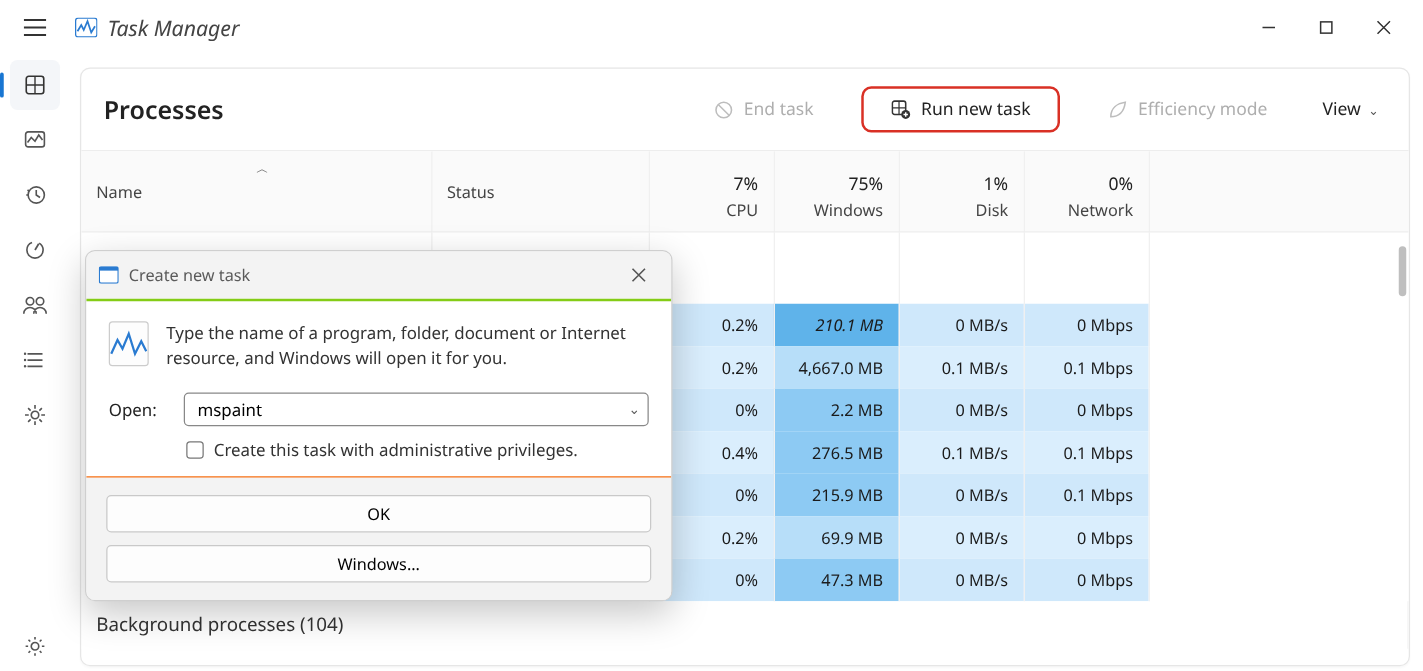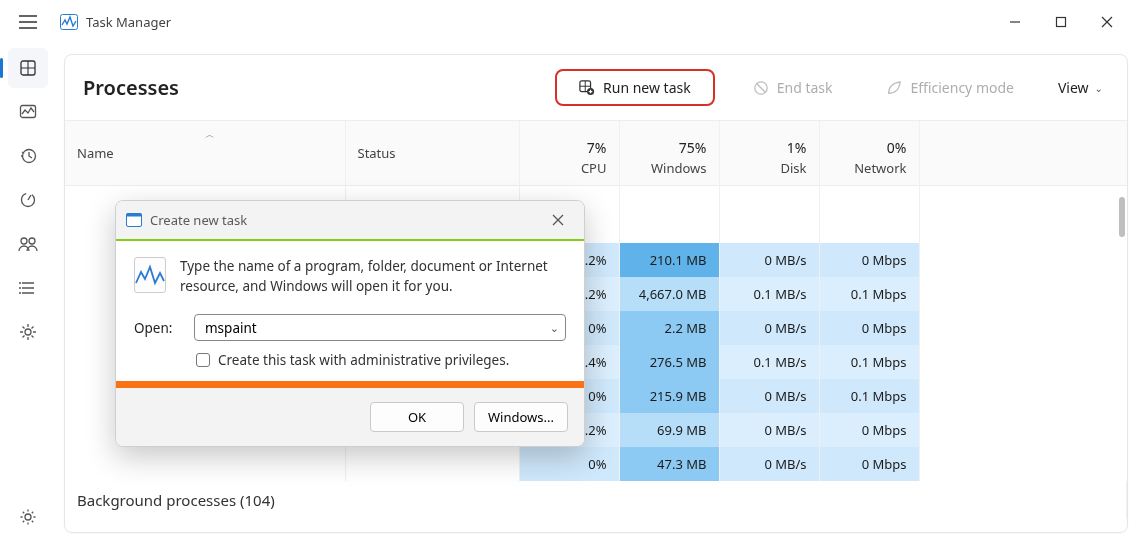--- a/index.html
+++ b/index.html
@@ -1,21 +1,21 @@
 <!DOCTYPE html>
 <html><head>
 <meta charset="utf-8">
 <style>
   * { box-sizing: border-box; font-family: "Segoe UI", system-ui, sans-serif; }
   html, body { margin: 0; padding: 0; width: 1138px; height: 537px; overflow: hidden; background: #fff; color: #1b1b1b; }
   .titlebar { height: 44px; display: flex; align-items: center; padding: 0 8px 0 8px; }
   .hamburger { width: 40px; height: 40px; display:flex; align-items:center; justify-content:center; cursor:pointer; }
   .hamburger svg { width:18px; height:14px; }
   .app-icon { margin-left: 12px; margin-right: 8px; display:flex; align-items:center; }
-  .app-title { font-size: 13px; color: #444; }
+  .app-title { font-size: 17px; color: #444; font-style: italic; }
   .win-controls { margin-left: auto; display:flex; }
   .win-btn { width: 46px; height: 32px; display:flex; align-items:center; justify-content:center; color:#333; }
   .body { display:flex; height: calc(537px - 44px); }
   .sidebar { width: 56px; background:#fff; display:flex; flex-direction:column; align-items:center; padding-top:4px; gap:4px; }
   .side-item { width:40px; height:40px; border-radius:6px; display:flex; align-items:center; justify-content:center; color:#444; position:relative; }
   .side-item.active::before { content:""; position:absolute; left:-8px; top:10px; bottom:10px; width:3px; background:#1976d2; border-radius:2px; }
   .side-item.active { background:#f4f6f9; }
   .side-spacer { flex:1; }
   .content { flex:1; padding: 10px 10px 4px 8px; }
   .card { background:#fff; border:1px solid #e6e6e6; border-radius:8px; height:100%; display:flex; flex-direction:column; overflow:hidden; box-shadow: 0 1px 2px rgba(0,0,0,0.03); }
@@ -36,43 +36,43 @@
   th.status-col { width:174px; }
   th.cpu-col, th.mem-col, th.disk-col, th.net-col { width:100px; }
   th.filler-col, td.filler { border-right:none; }
   .col-pct { font-size:14px; color:#222; display:block; margin-bottom:2px; }
   .sort-caret { position:absolute; top:6px; left:140px; color:#666; font-size:10px; }
   tbody tr.data td { background:#cfe8fb; }
   tbody tr.data:nth-child(odd) td { background:#daeefd; }
   tbody td.name-cell, tbody td.status-cell { text-align:left; background:#fff !important; }
   tbody td.filler { background:#fff !important; }
   tbody td.mem { background:#8dcaf3 !important; }
-  tbody tr.data:nth-child(2) td.mem { background:#5fb3ea !important; }
+  tbody tr.data:nth-child(2) td.mem { background:#5fb3ea !important;font-style:italic; }
   tbody tr.data:nth-child(3) td.mem,
   tbody tr.data:nth-child(7) td.mem { background:#b7def9 !important; }
   .bg-row td { background:#fff !important; font-size:15px; color:#333; text-align:left; padding-left:12px; height:38px; }
   .scrollbar-stub { position:absolute; right:2px; top:76px; width:6px; height:40px; background:#bfbfbf; border-radius:3px; }
 
   
-  .dialog { position:absolute; left:68px; top:200px; width:470px; background:#f5f5f5; border:1px solid #cfcfcf; border-radius:8px; box-shadow:0 10px 30px rgba(0,0,0,0.22); overflow:hidden;margin-left:47px; }
+  .dialog { position:absolute; left:68px; top:200px; width:470px; background:#f5f5f5; border:1px solid #cfcfcf; border-radius:8px; box-shadow:0 10px 30px rgba(0,0,0,0.22); overflow:hidden; }
   .dlg-title { display:flex; align-items:center; height:38px; padding:0 10px; font-size:13px; color:#5a5a5a; background:#f3f3f3; }
   .dlg-title .spacer { flex:1; }
   .dlg-close { width:32px; height:28px; display:flex; align-items:center; justify-content:center; color:#555; cursor:pointer; }
   .dlg-body { background:#fff; padding:16px 18px 10px 18px; border-top:2px solid #84cc16; }
   .dlg-row1 { display:flex; gap:14px; align-items:flex-start; }
   .dlg-icon { width:40px; height:36px; border:1px solid #ccc; border-radius:3px; display:flex; align-items:center; justify-content:center; background:#fdfdfd; }
   .dlg-msg { font-size:13.5px; color:#333; line-height:1.45; }
   .dlg-row2 { display:flex; align-items:center; gap:14px; margin-top:18px; }
   .dlg-open-lbl { font-size:13.5px; color:#222; width:46px; }
   .dlg-combo { flex:1; display:flex; align-items:center; border:1px solid #888; border-radius:4px; height:27px; background:#fff; padding:0 6px 0 8px; font-size:13.5px; }
   .dlg-combo input { border:none; outline:none; flex:1; font-size:13.5px; }
   .dlg-combo .chev { color:#555; font-size:11px; }
   .dlg-row3 { margin:10px 0 2px 62px; display:flex; align-items:center; gap:8px; font-size:13.5px; color:#333; }
   .dlg-check { width:14px; height:14px; border:1px solid #777; border-radius:3px; background:#fff; }
-  .dlg-footer { background:#f3f3f3; padding:14px 16px; display:flex; justify-content:flex-end; gap:10px; border-top:7px solid #f97316; }
+  .dlg-footer { background:#f3f3f3; padding:14px 16px; display:flex; justify-content:flex-end; gap:10px; border-top:1px solid #f97316;flex-direction:column; }
   .dlg-btn { min-width:94px; height:30px; border:1px solid #c9c9c9; background:#fdfdfd; border-radius:4px; font-size:13px; cursor:pointer; }
 </style>
 </head>
 <body>
 
 <div class="titlebar">
   <div class="hamburger">
     <svg viewBox="0 0 18 14">
         <path d="M0 1h18M0 7h18M0 13h18" stroke="#333" stroke-width="1.6"></path>
       </svg>
@@ -158,35 +158,35 @@
           <path d="M9 1.5v2M9 14.5v2M1.5 9h2M14.5 9h2M3.8 3.8l1.4 1.4M12.8 12.8l1.4 1.4M14.2 3.8l-1.4 1.4M5.2 12.8l-1.4 1.4" stroke="#555" stroke-width="1.3"></path>
         </svg>
     </div>
   </div>
 
   <div class="content">
     <div class="card">
       <div class="card-header">
         <div class="page-title">Processes</div>
         <div class="header-actions">
+          <button class="action-btn disabled">
+            <svg viewBox="0 0 18 18">
+                <circle cx="9" cy="9" r="7" fill="none" stroke="#bdbdbd" stroke-width="1.4"></circle>
+                <path d="M4 4l10 10" stroke="#bdbdbd" stroke-width="1.4"></path>
+              </svg>
+            <span>End task</span>
+          </button>
           <button class="action-btn highlighted">
             <svg viewBox="0 0 18 18">
                 <rect x="1" y="1" width="12" height="12" rx="2" fill="none" stroke="#333" stroke-width="1.4"></rect>
                 <path d="M7 1v12M1 7h12" stroke="#333" stroke-width="1.1"></path>
                 <circle cx="13" cy="13" r="4" fill="#333"></circle>
                 <path d="M13 11v4M11 13h4" stroke="#fff" stroke-width="1.3"></path>
               </svg>
             <span>Run new task</span>
-          </button>
-          <button class="action-btn disabled">
-            <svg viewBox="0 0 18 18">
-                <circle cx="9" cy="9" r="7" fill="none" stroke="#bdbdbd" stroke-width="1.4"></circle>
-                <path d="M4 4l10 10" stroke="#bdbdbd" stroke-width="1.4"></path>
-              </svg>
-            <span>End task</span>
           </button>
           <button class="action-btn disabled">
             <svg viewBox="0 0 18 18">
                 <path d="M3 15C3 7 9 3 16 2c-1 8-5 13-13 13z" fill="none" stroke="#bdbdbd" stroke-width="1.4"></path>
               </svg>
             <span>Efficiency mode</span>
           </button>
           <div class="view-btn">
             <span>View</span>
             <span style="font-size:10px;color:#555;">⌄</span>

